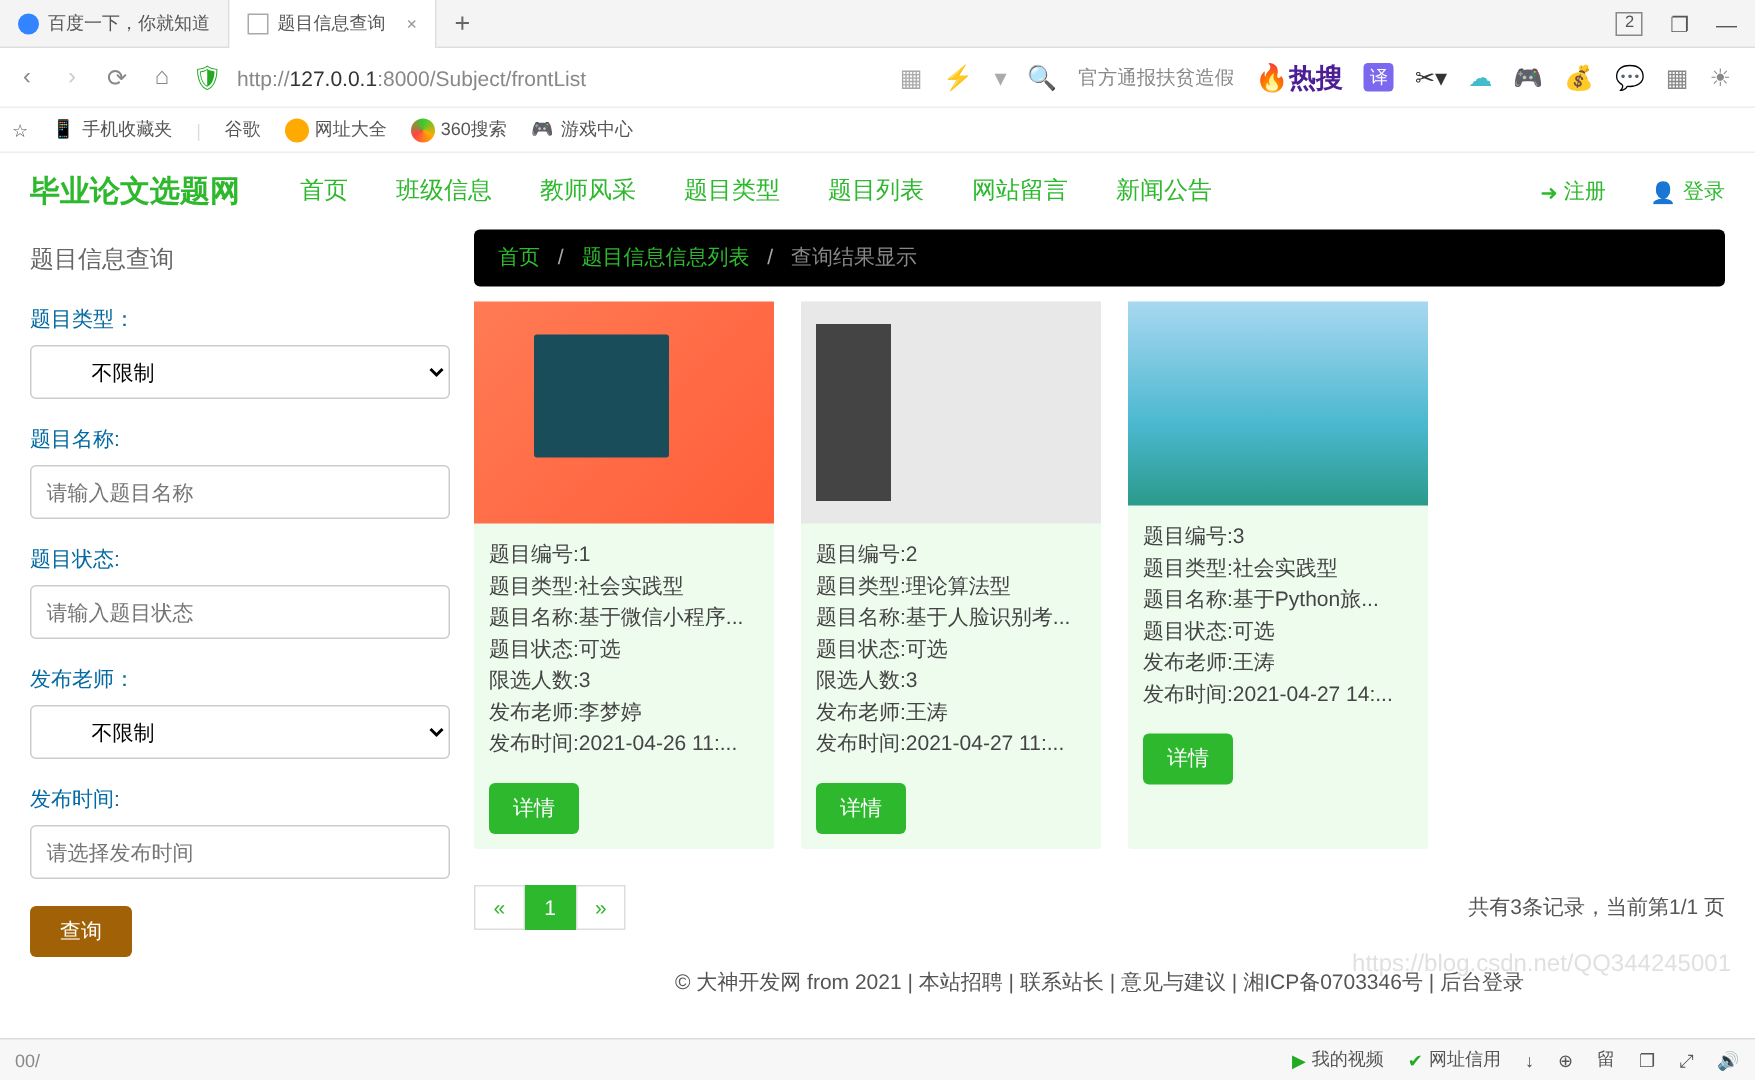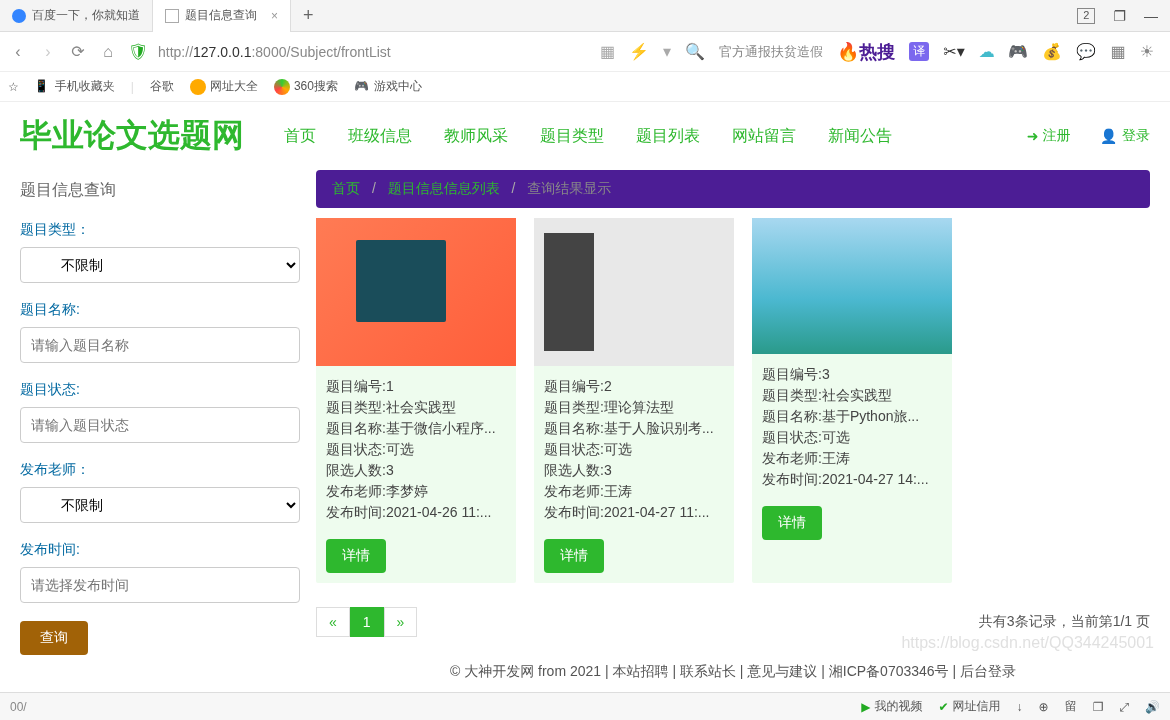--- a/index.html
+++ b/index.html
@@ -26,37 +26,37 @@
     .hot-badge { color: #4c1d95; font-weight: bold; font-size: 18px; }
     .translate { background: #7b68ee; color: #fff; padding: 1px 4px; border-radius: 3px; font-size: 12px; }
     
     .bookmark-bar { height: 30px; display: flex; align-items: center; padding: 0 8px; gap: 16px; font-size: 12px; color: #555; border-bottom: 1px solid #eee; }
     .bm-item { display: flex; align-items: center; gap: 4px; cursor: pointer; }
     .bm-icon { width: 16px; height: 16px; display: inline-block; border-radius: 2px; }
     
     
     .page { height: 580px; overflow: hidden; position: relative; }
     .header { display: flex; align-items: center; padding: 12px 20px; }
-    .logo { font-size: 32px; font-weight: bold; color: #2eb82e; margin-right: 40px; }
+    .logo { font-size: 20px; font-weight: bold; color: #2eb82e; margin-right: 40px; }
     .nav { display: flex; gap: 32px; }
     .nav a { color: #2eb82e; text-decoration: none; font-size: 16px; cursor: pointer; }
     .auth { margin-left: auto; display: flex; gap: 30px; }
     .auth a { color: #2eb82e; text-decoration: none; cursor: pointer; display: flex; align-items: center; gap: 4px; }
     
     .content { display: flex; padding: 0 20px; gap: 16px; }
     .sidebar { width: 280px; padding-top: 10px; }
     .sidebar-title { font-size: 16px; color: #666; margin-bottom: 20px; }
     .form-group { margin-bottom: 18px; }
     .form-label { font-size: 14px; color: #0369a1; margin-bottom: 8px; display: block; }
     .form-control { width: 100%; height: 36px; border: 1px solid #ccc; border-radius: 4px; padding: 0 10px; font-size: 14px; background: #fff; }
     select.form-control { cursor: pointer; padding-left: 36px; }
     .btn-query { background: #a16207; color: #fff; border: none; padding: 8px 20px; border-radius: 4px; font-size: 14px; cursor: pointer; }
     
     .main { flex: 1; }
-    .breadcrumb { background: #4c1d95; padding: 10px 16px; border-radius: 4px; margin-bottom: 10px; font-size: 14px; }
+    .breadcrumb { background: #000000; padding: 10px 16px; border-radius: 4px; margin-bottom: 10px; font-size: 14px; }
     .breadcrumb a { color: #2eb82e; text-decoration: none; cursor: pointer; }
     .breadcrumb .sep { color: #aaa; margin: 0 8px; }
     .breadcrumb .current { color: #888; }
     
     .card-row { display: flex; gap: 18px; }
     .card { width: 200px; background: #eefcee; border-radius: 2px; }
     .card-img { width: 100%; height: 148px; display: block; }
     .card-img.small { height: 136px; }
     .card-body { padding: 10px; font-size: 14px; color: #444; line-height: 1.5; }
     .card-body div { white-space: nowrap; overflow: hidden; text-overflow: ellipsis; }

